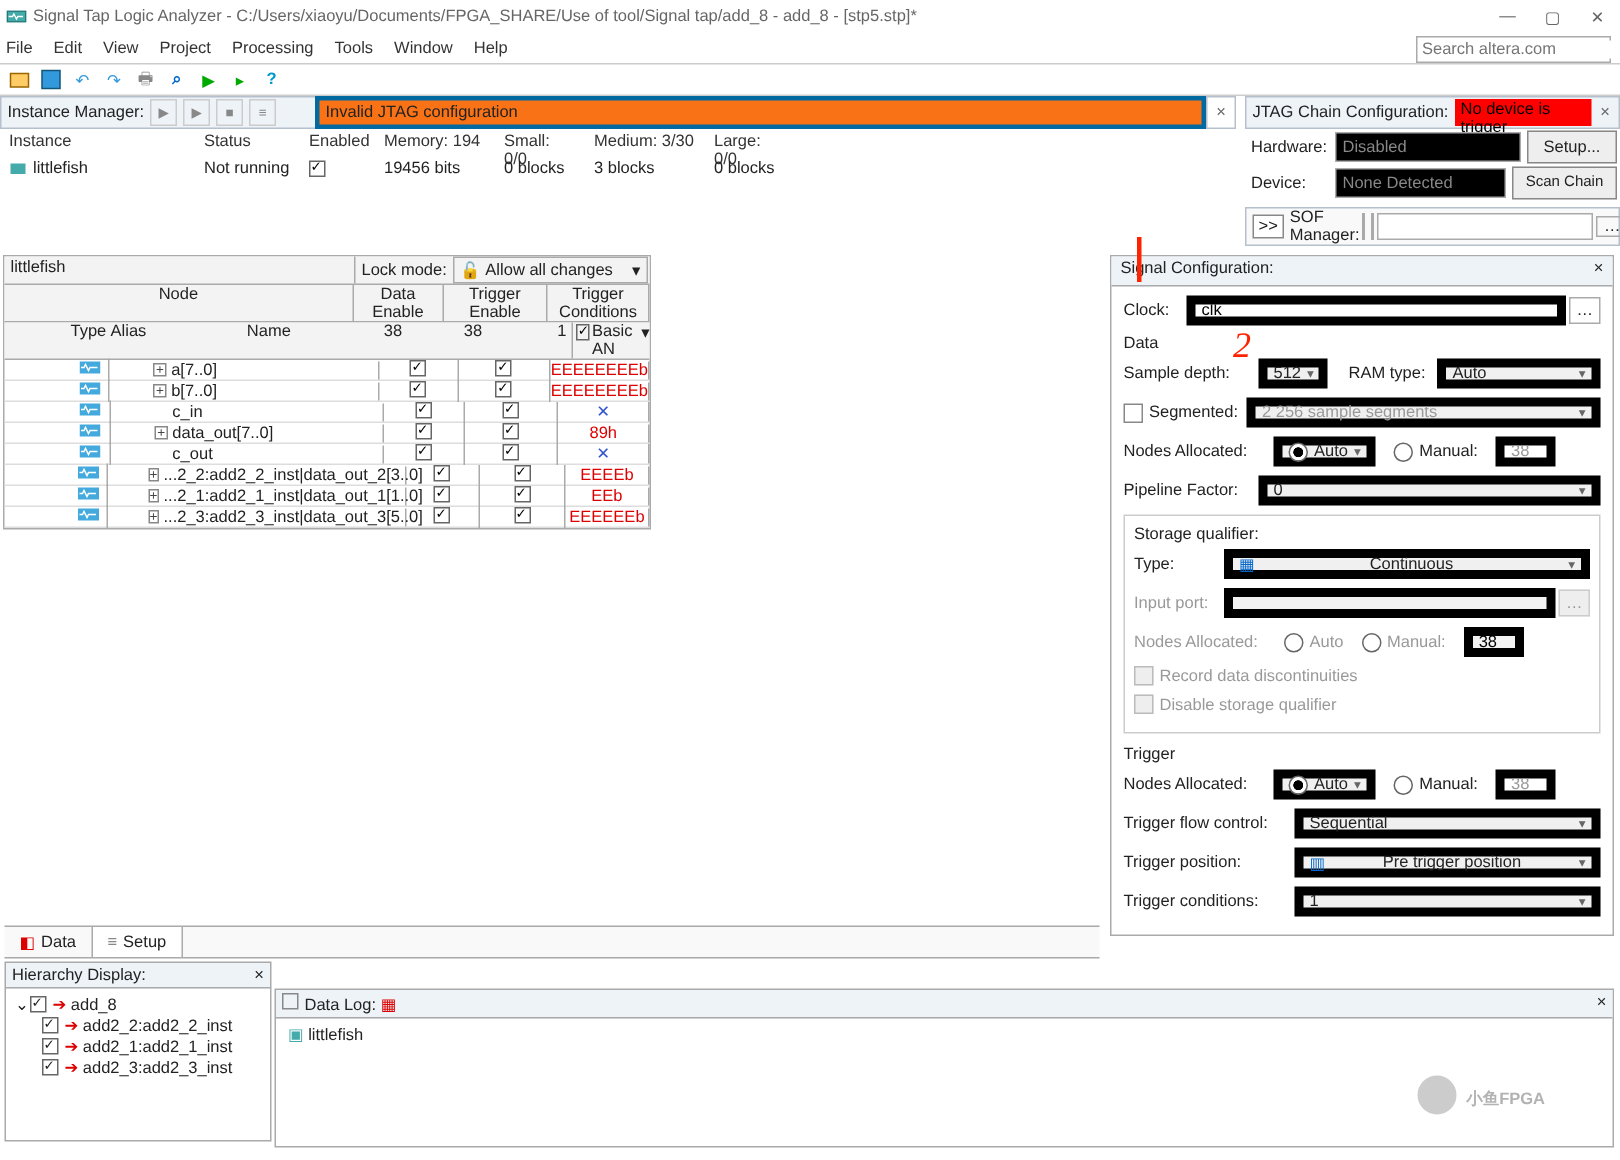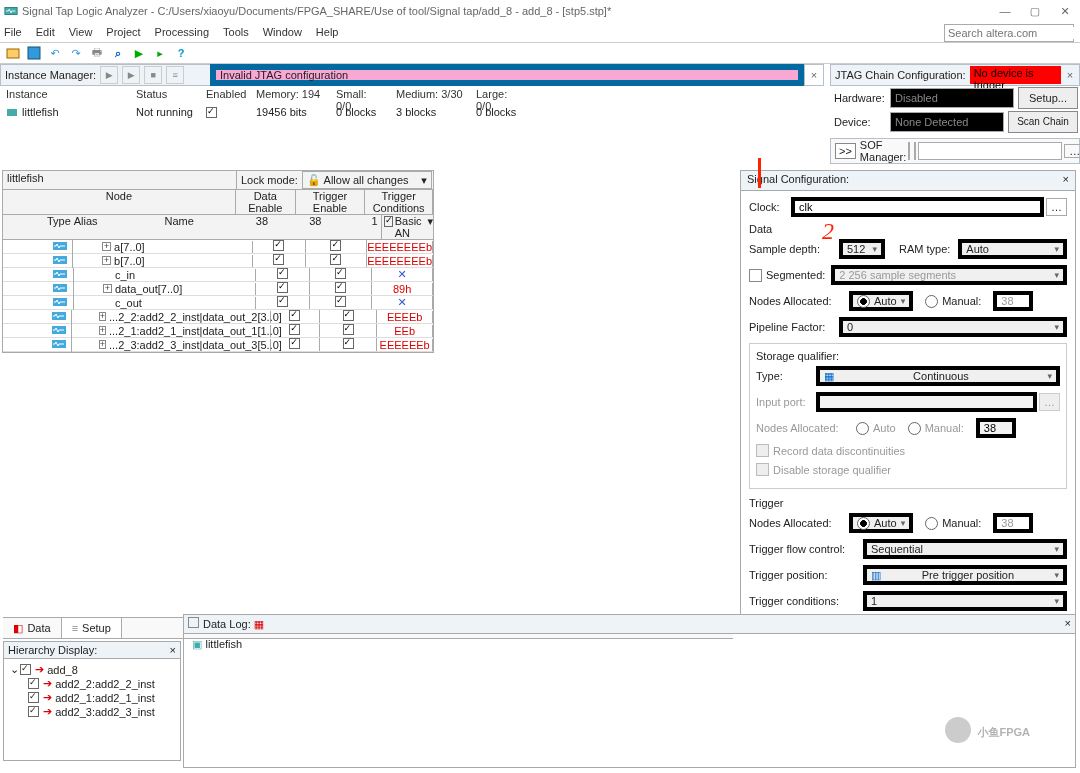--- a/index.html
+++ b/index.html
@@ -10,21 +10,21 @@
 .titlecontrols div { width: 30px; height: 22px; display: flex; align-items: center; justify-content: center; color: #666; }
 .menubar { height: 20px; display: flex; align-items: center; padding-left: 4px; color: #333; }
 .menubar span { margin-right: 14px; }
 .searchbox { position: absolute; right: 6px; top: 24px; width: 130px; height: 18px; border: 1px solid #aaa; display: flex; align-items: center; padding: 0 3px; color: #888; }
 .searchbox input { border: none; flex: 1; font-size: 11px; color: #888; outline: none; }
 .toolbar { height: 22px; border-top: 1px solid #ccc; border-bottom: 1px solid #ccc; display: flex; align-items: center; padding-left: 4px; }
 .toolbar .tb { width: 18px; height: 18px; margin-right: 3px; display: flex; align-items: center; justify-content: center; }
 .mgrbar { display: flex; height: 22px; }
 .mgrleft { background: #eef3f8; border: 1px solid #b6c0cc; border-right: none; display: flex; align-items: center; padding-left: 4px; width: 210px; }
 .mgrleft .mb { width: 18px; height: 18px; margin-left: 4px; border: 1px solid #ccc; display: flex; align-items: center; justify-content: center; color: #888; font-size: 9px; }
-.mgrmsg { flex: 1; background: #f9a8d4; border: 6px solid #0369a1; display: flex; align-items: center; padding-left: 4px; }
+.mgrmsg { flex: 1; background: #f97316; border: 3px solid #0369a1; display: flex; align-items: center; padding-left: 4px; }
 .mgrx { width: 20px; border: 1px solid #b6c0cc; display: flex; align-items: center; justify-content: center; color: #666; }
 .jtag { width: 250px; border: 1px solid #b6c0cc; display: flex; align-items: center; background: #eef3f8; margin-left: 6px; }
 .jtag .jl { padding: 0 4px; }
 .jtag .jmsg { flex: 1; background: #ff0000; color: #000; padding: 1px 4px; height: 18px; }
 .igcol { padding: 2px 6px; }
 .ighdr { color: #333; height: 16px; }
 .igrow { height: 16px; display: flex; align-items: center; }
 .hwbox { width: 250px; margin-left: 6px; border-top: 0; }
 .hwrow { display: flex; align-items: center; height: 24px; }
 .hwrow .lbl { width: 60px; padding-left: 4px; }
@@ -48,39 +48,39 @@
 .trow .c-name { display: flex; align-items: center; }
 .trow .c-type svg { width: 14px; height: 12px; }
 .chk { display: inline-block; width: 11px; height: 11px; border: 1px solid #666; position: relative; }
 .chk::after { content: "✓"; font-size: 9px; position: absolute; left: 0; top: -2px; color: #000; }
 .tc-red { color: #d00; } .tc-blue { color: #35c; }
 .sigconf { position: absolute; left: 740px; top: 170px; right: 4px; border: 1px solid #aaa; padding: 0; }
 .sigconf .hdr { background: #eef3f8; border-bottom: 1px solid #aaa; height: 20px; padding: 2px 6px; display: flex; justify-content: space-between; }
 .sigconf .body { padding: 6px 8px; font-size: 11px; }
 .fldrow { display: flex; align-items: center; margin-bottom: 6px; }
 .fldrow .lbl { width: 90px; }
-.fldrow input[type=text], .fldrow .sel { border: 4px solid #000000; height: 20px; padding: 0 4px; background: #fff; display: flex; align-items: center; }
+.fldrow input[type=text], .fldrow .sel { border: 6px solid #000000; height: 20px; padding: 0 4px; background: #fff; display: flex; align-items: center; }
 .fldrow .sel { background: #f0f0f0; justify-content: space-between; }
 .fldrow .sel::after { content: "▾"; color: #666; font-size: 9px; margin-left: 4px; }
 .group { border: 1px solid #ccc; padding: 6px; margin-bottom: 8px; }
 .group .gtitle { margin-bottom: 4px; }
 .radio { display: inline-flex; align-items: center; margin-right: 12px; }
 .radio::before { content: ""; display: inline-block; width: 11px; height: 11px; border: 1px solid #666; border-radius: 50%; margin-right: 4px; }
 .radio.sel::before { background: radial-gradient(#000 0 40%, #fff 45%); }
 .cb { display: inline-flex; align-items: center; }
 .cb::before { content: ""; display: inline-block; width: 11px; height: 11px; border: 1px solid #888; margin-right: 4px; background: #fff; }
 .cb.dis::before { background: #eee; border-color: #bbb; }
 .dis { color: #999; }
 .ann1 { position: absolute; left: 758px; top: 158px; width: 3px; height: 30px; background: #f20; }
 .ann2 { position: absolute; left: 822px; top: 218px; color: #f20; font-size: 24px; font-family: serif; font-style: italic; }
 .tabs { position: absolute; left: 3px; top: 617px; display: flex; border-top: 1px solid #aaa; border-bottom: 1px solid #aaa; height: 22px; width: 730px; background: #f9f9f9; }
 .tabs .tab { padding: 2px 10px; border-right: 1px solid #aaa; display: flex; align-items: center; }
 .tabs .tab.active { background: #fff; }
 .hdisplay { position: absolute; left: 3px; top: 641px; width: 178px; border: 1px solid #aaa; height: 120px; }
-.dlog { position: absolute; left: 183px; top: 614px; right: 4px; border: 1px solid #aaa; height: 154px; }
+.dlog { position: absolute; left: 183px; top: 659px; right: 4px; border: 1px solid #aaa; height: 106px; }
 .pnlhdr { background: #eef3f8; border-bottom: 1px solid #aaa; padding: 2px 4px; display: flex; justify-content: space-between; }
 .tree { padding: 4px 6px; }
 .tree .tn { display: flex; align-items: center; margin-bottom: 1px; }
 .tree .chk2 { width: 11px; height: 11px; border: 1px solid #666; margin-right: 4px; position: relative; }
 .tree .chk2::after { content: "✓"; font-size: 9px; position: absolute; left: 0; top: -2px; }
 .tree .ar { width: 10px; }
 .watermark { position: absolute; right: 50px; bottom: 30px; font-size: 24px; color: #999; font-weight: bold; opacity: 0.75; filter: blur(0.5px); }
 .watermark .wi { display: inline-block; width: 26px; height: 26px; border-radius: 50%; background: #bbb; vertical-align: middle; margin-right: 6px; }
 .exp { display: inline-block; width: 9px; height: 9px; border: 1px solid #888; line-height: 7px; text-align: center; font-size: 9px; margin-right: 3px; color: #444; }
 </style>

